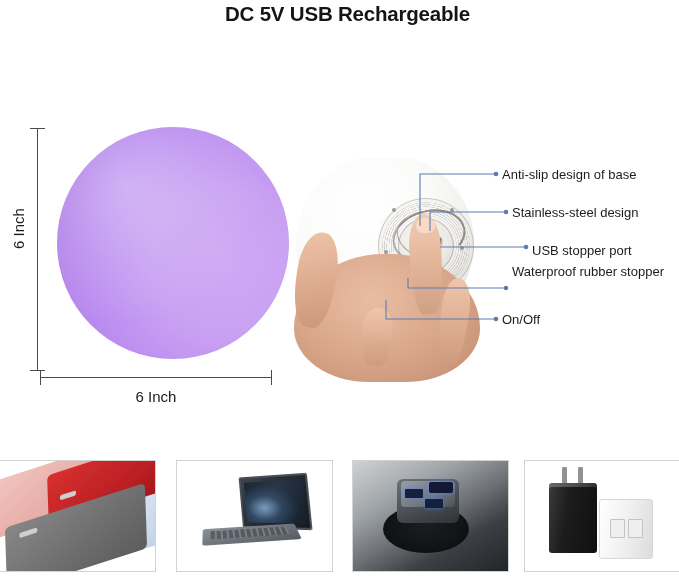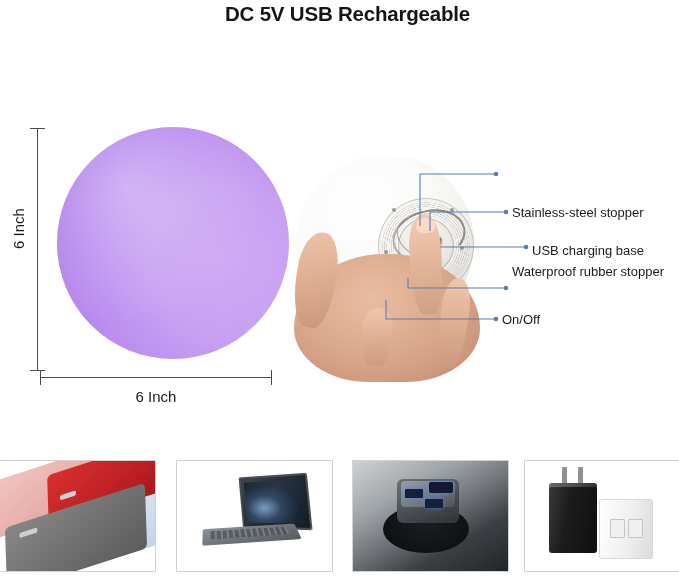--- a/index.html
+++ b/index.html
@@ -573,22 +573,23 @@
     </g>
     <g fill="#5a7db0">
       <circle cx="496" cy="174" r="2.3"></circle>
       <circle cx="506" cy="212" r="2.3"></circle>
       <circle cx="526" cy="247" r="2.3"></circle>
       <circle cx="506" cy="288" r="2.3"></circle>
       <circle cx="496" cy="319" r="2.3"></circle>
     </g>
   </svg>
 
-  <div class="callout-label" id="label-hanger">Stainless-steel stopper</div>
-  <div class="callout-label" id="label-usb">USB charging base</div>
+  <div class="callout-label" id="label-anti-slip">Anti-slip design of base</div>
+  <div class="callout-label" id="label-hanger">Stainless-steel design</div>
+  <div class="callout-label" id="label-usb">USB stopper port</div>
   <div class="callout-label" id="label-stopper">Waterproof rubber stopper</div>
   <div class="callout-label" id="label-onoff">On/Off</div>
 
   <div class="thumbs">
 
     <div class="thumb-frame" id="thumb-powerbanks">
       <div class="pb pb-rose"></div>
       <div class="pb pb-red">
         <div class="pb-port" style="left:12px; top:24px; width:16px; height:5px;"></div>
       </div>

